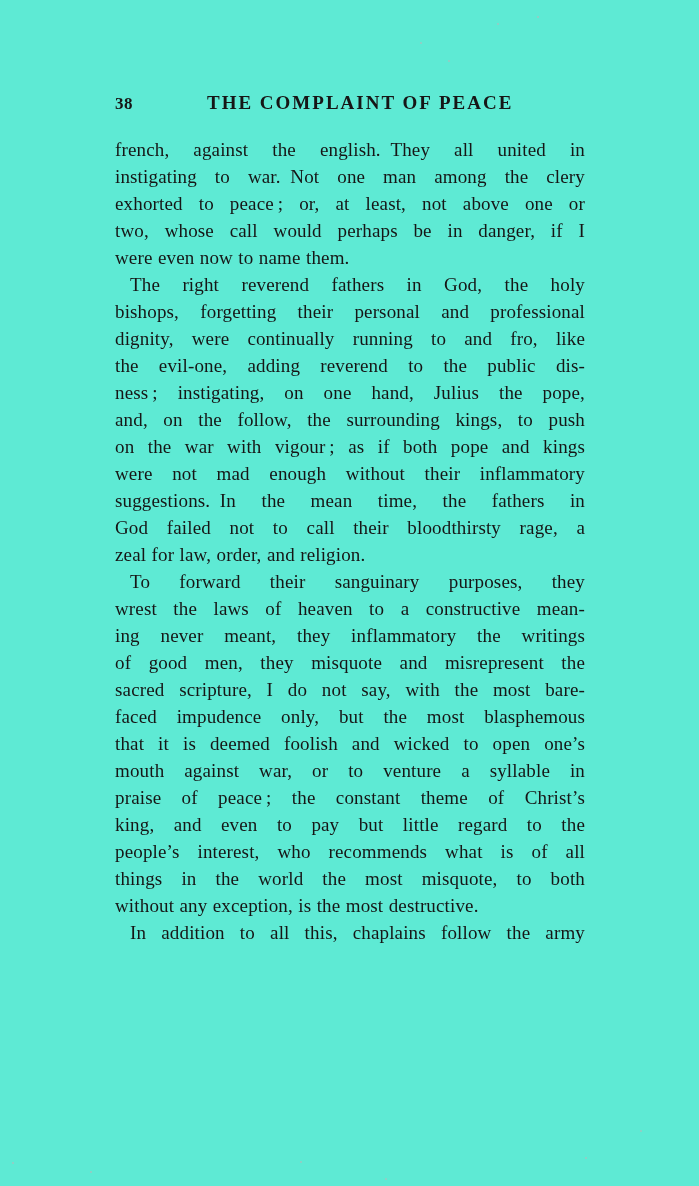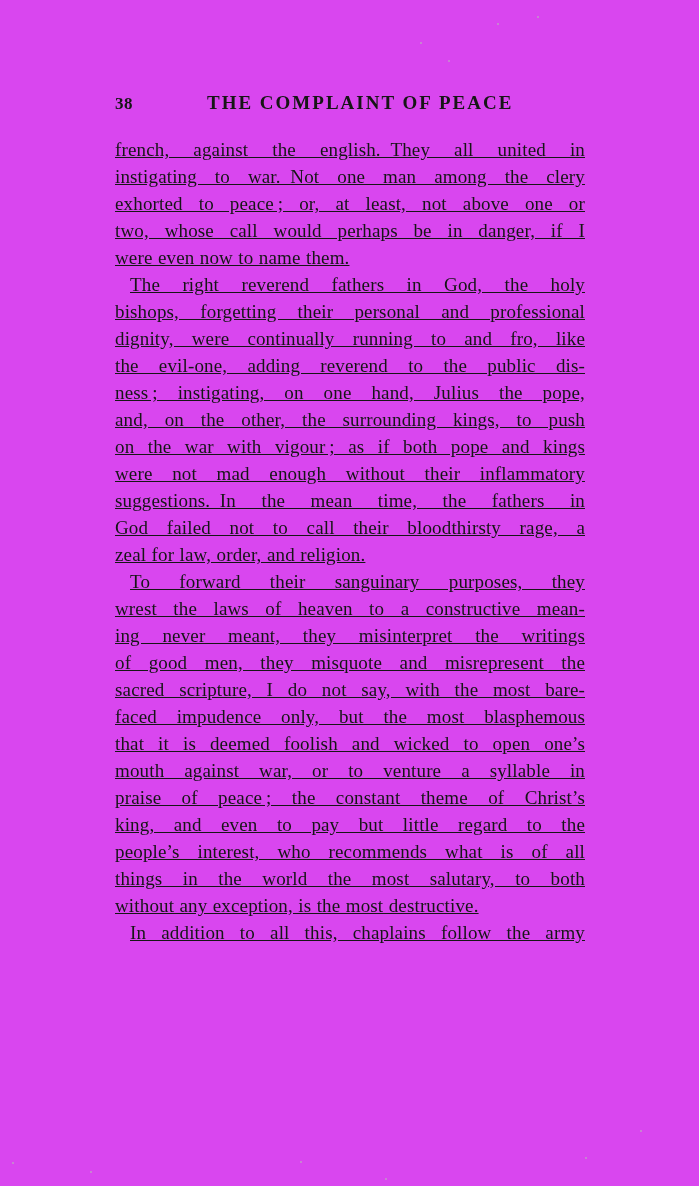--- a/index.html
+++ b/index.html
@@ -1,20 +1,20 @@
 <!DOCTYPE html>
 <html><head>
 <meta charset="utf-8">
 <style>
   html, body { margin: 0; padding: 0; background: #e8e8e8; }
   .page {
     position: relative;
     width: 699px;
     height: 1186px;
-    background: #d946ef;
+    background: #5eead4;
     font-family: "Liberation Serif", "DejaVu Serif", serif;
     color: #161616;
     overflow: hidden;
     margin: 0 auto;
   }
   .running-header {
     position: absolute;
     left: 115px;
     top: 92px;
     width: 470px;
@@ -35,21 +35,20 @@
     font-size: 19px;
     font-weight: 700;
     letter-spacing: 2px;
     white-space: nowrap;
   }
   .textblock {
     position: absolute;
     left: 115px;
     top: 136px;
     width: 470px;
-    text-decoration: underline;
   }
   .line {
     height: 27px;
     line-height: 27px;
     font-size: 19px;
     letter-spacing: 0.15px;
     word-spacing: 0.5px;
     text-align: justify;
     text-align-last: justify;
     white-space: nowrap; 
@@ -80,38 +79,38 @@
       <div class="line">french, against the english. They all united in</div>
       <div class="line">instigating to war. Not one man among the clery</div>
       <div class="line">exhorted to peace ; or, at least, not above one or</div>
       <div class="line">two, whose call would perhaps be in danger, if I</div>
       <div class="line para-end">were even now to name them.</div>
       <div class="line indent">The right reverend fathers in God, the holy</div>
       <div class="line">bishops, forgetting their personal and professional</div>
       <div class="line">dignity, were continually running to and fro, like</div>
       <div class="line">the evil-one, adding reverend to the public dis-</div>
       <div class="line">ness ; instigating, on one hand, Julius the pope,</div>
-      <div class="line">and, on the other, the surrounding kings, to push</div>
+      <div class="line">and, on the follow, the surrounding kings, to push</div>
       <div class="line">on the war with vigour ; as if both pope and kings</div>
       <div class="line">were not mad enough without their inflammatory</div>
       <div class="line">suggestions. In the mean time, the fathers in</div>
       <div class="line">God failed not to call their bloodthirsty rage, a</div>
       <div class="line para-end">zeal for law, order, and religion.</div>
       <div class="line indent">To forward their sanguinary purposes, they</div>
       <div class="line">wrest the laws of heaven to a constructive mean-</div>
-      <div class="line">ing never meant, they misinterpret the writings</div>
+      <div class="line">ing never meant, they inflammatory the writings</div>
       <div class="line">of good men, they misquote and misrepresent the</div>
       <div class="line">sacred scripture, I do not say, with the most bare-</div>
       <div class="line">faced impudence only, but the most blasphemous</div>
       <div class="line">that it is deemed foolish and wicked to open one’s</div>
       <div class="line">mouth against war, or to venture a syllable in</div>
       <div class="line">praise of peace ; the constant theme of Christ’s</div>
       <div class="line">king, and even to pay but little regard to the</div>
       <div class="line">people’s interest, who recommends what is of all</div>
-      <div class="line">things in the world the most salutary, to both</div>
+      <div class="line">things in the world the most misquote, to both</div>
       <div class="line para-end">without any exception, is the most destructive.</div>
       <div class="line indent">In addition to all this, chaplains follow the army</div>
     </div>
 
   <span class="speck" style="left:537px; top:16px;"></span>
   <span class="speck" style="left:497px; top:23px;"></span>
   <span class="speck" style="left:420px; top:42px;"></span>
   <span class="speck" style="left:448px; top:60px;"></span>
   <span class="speck" style="left:640px; top:1130px;"></span>
   <span class="speck" style="left:300px; top:1161px;"></span>

